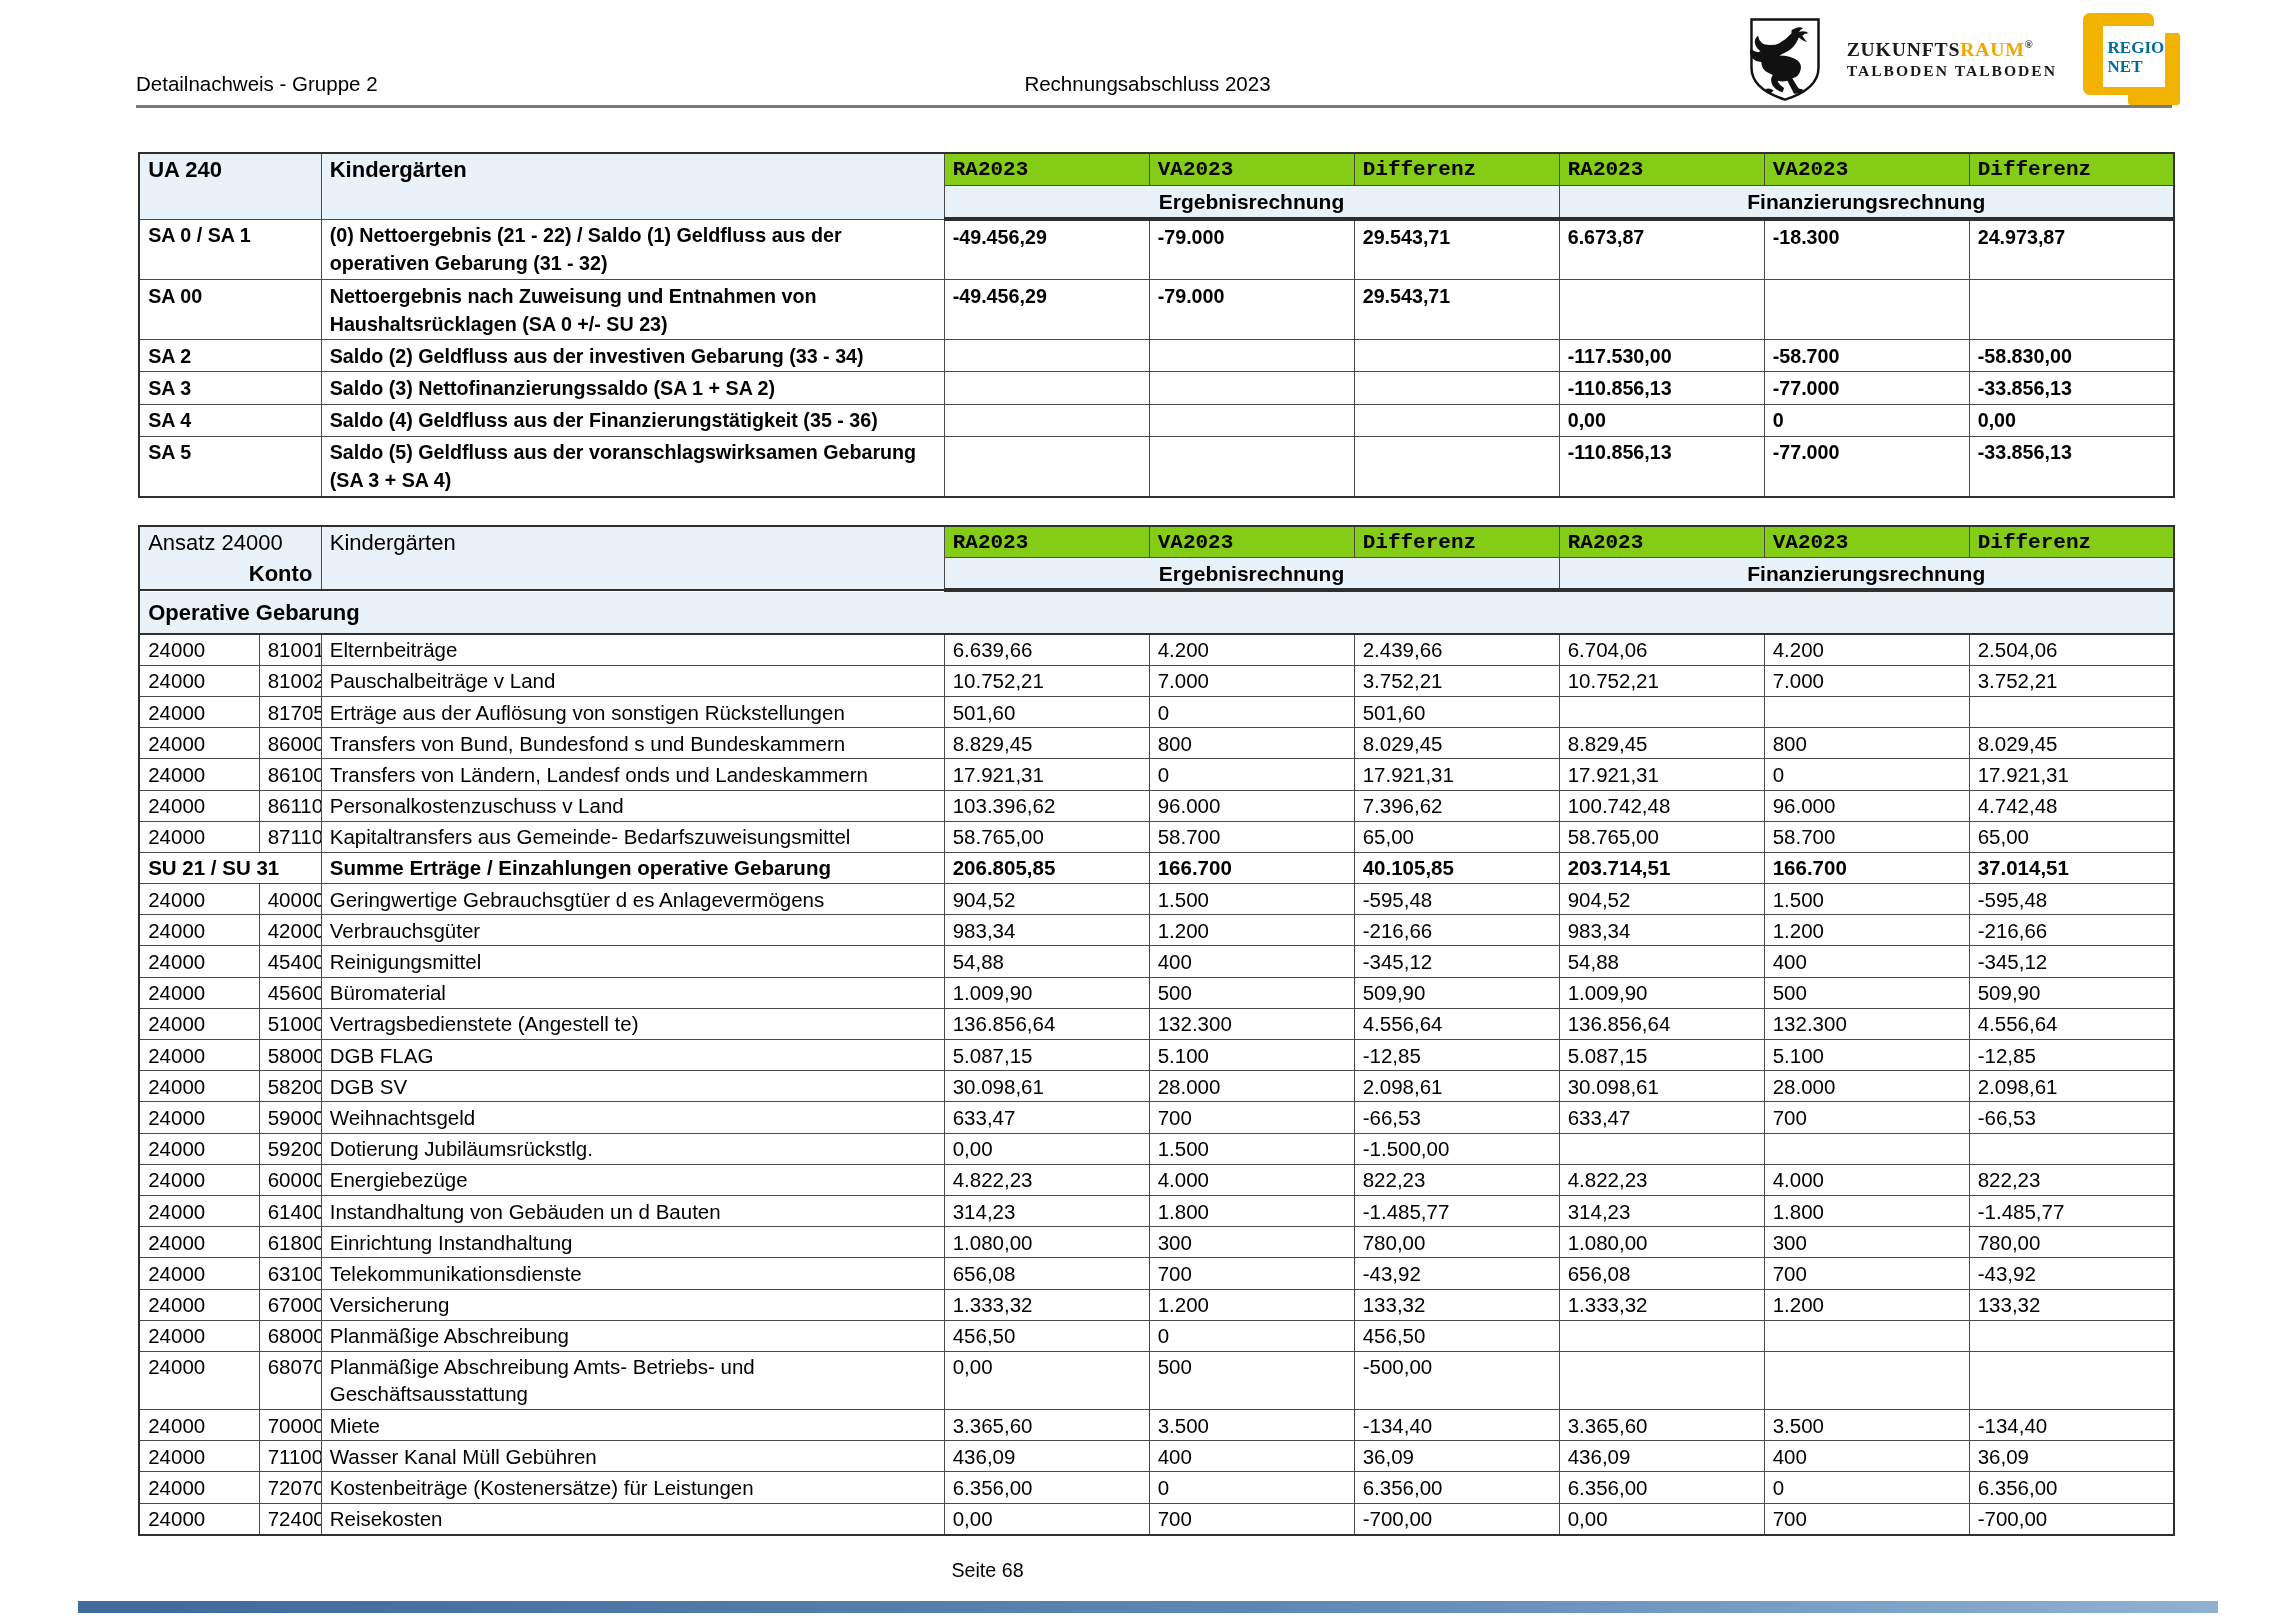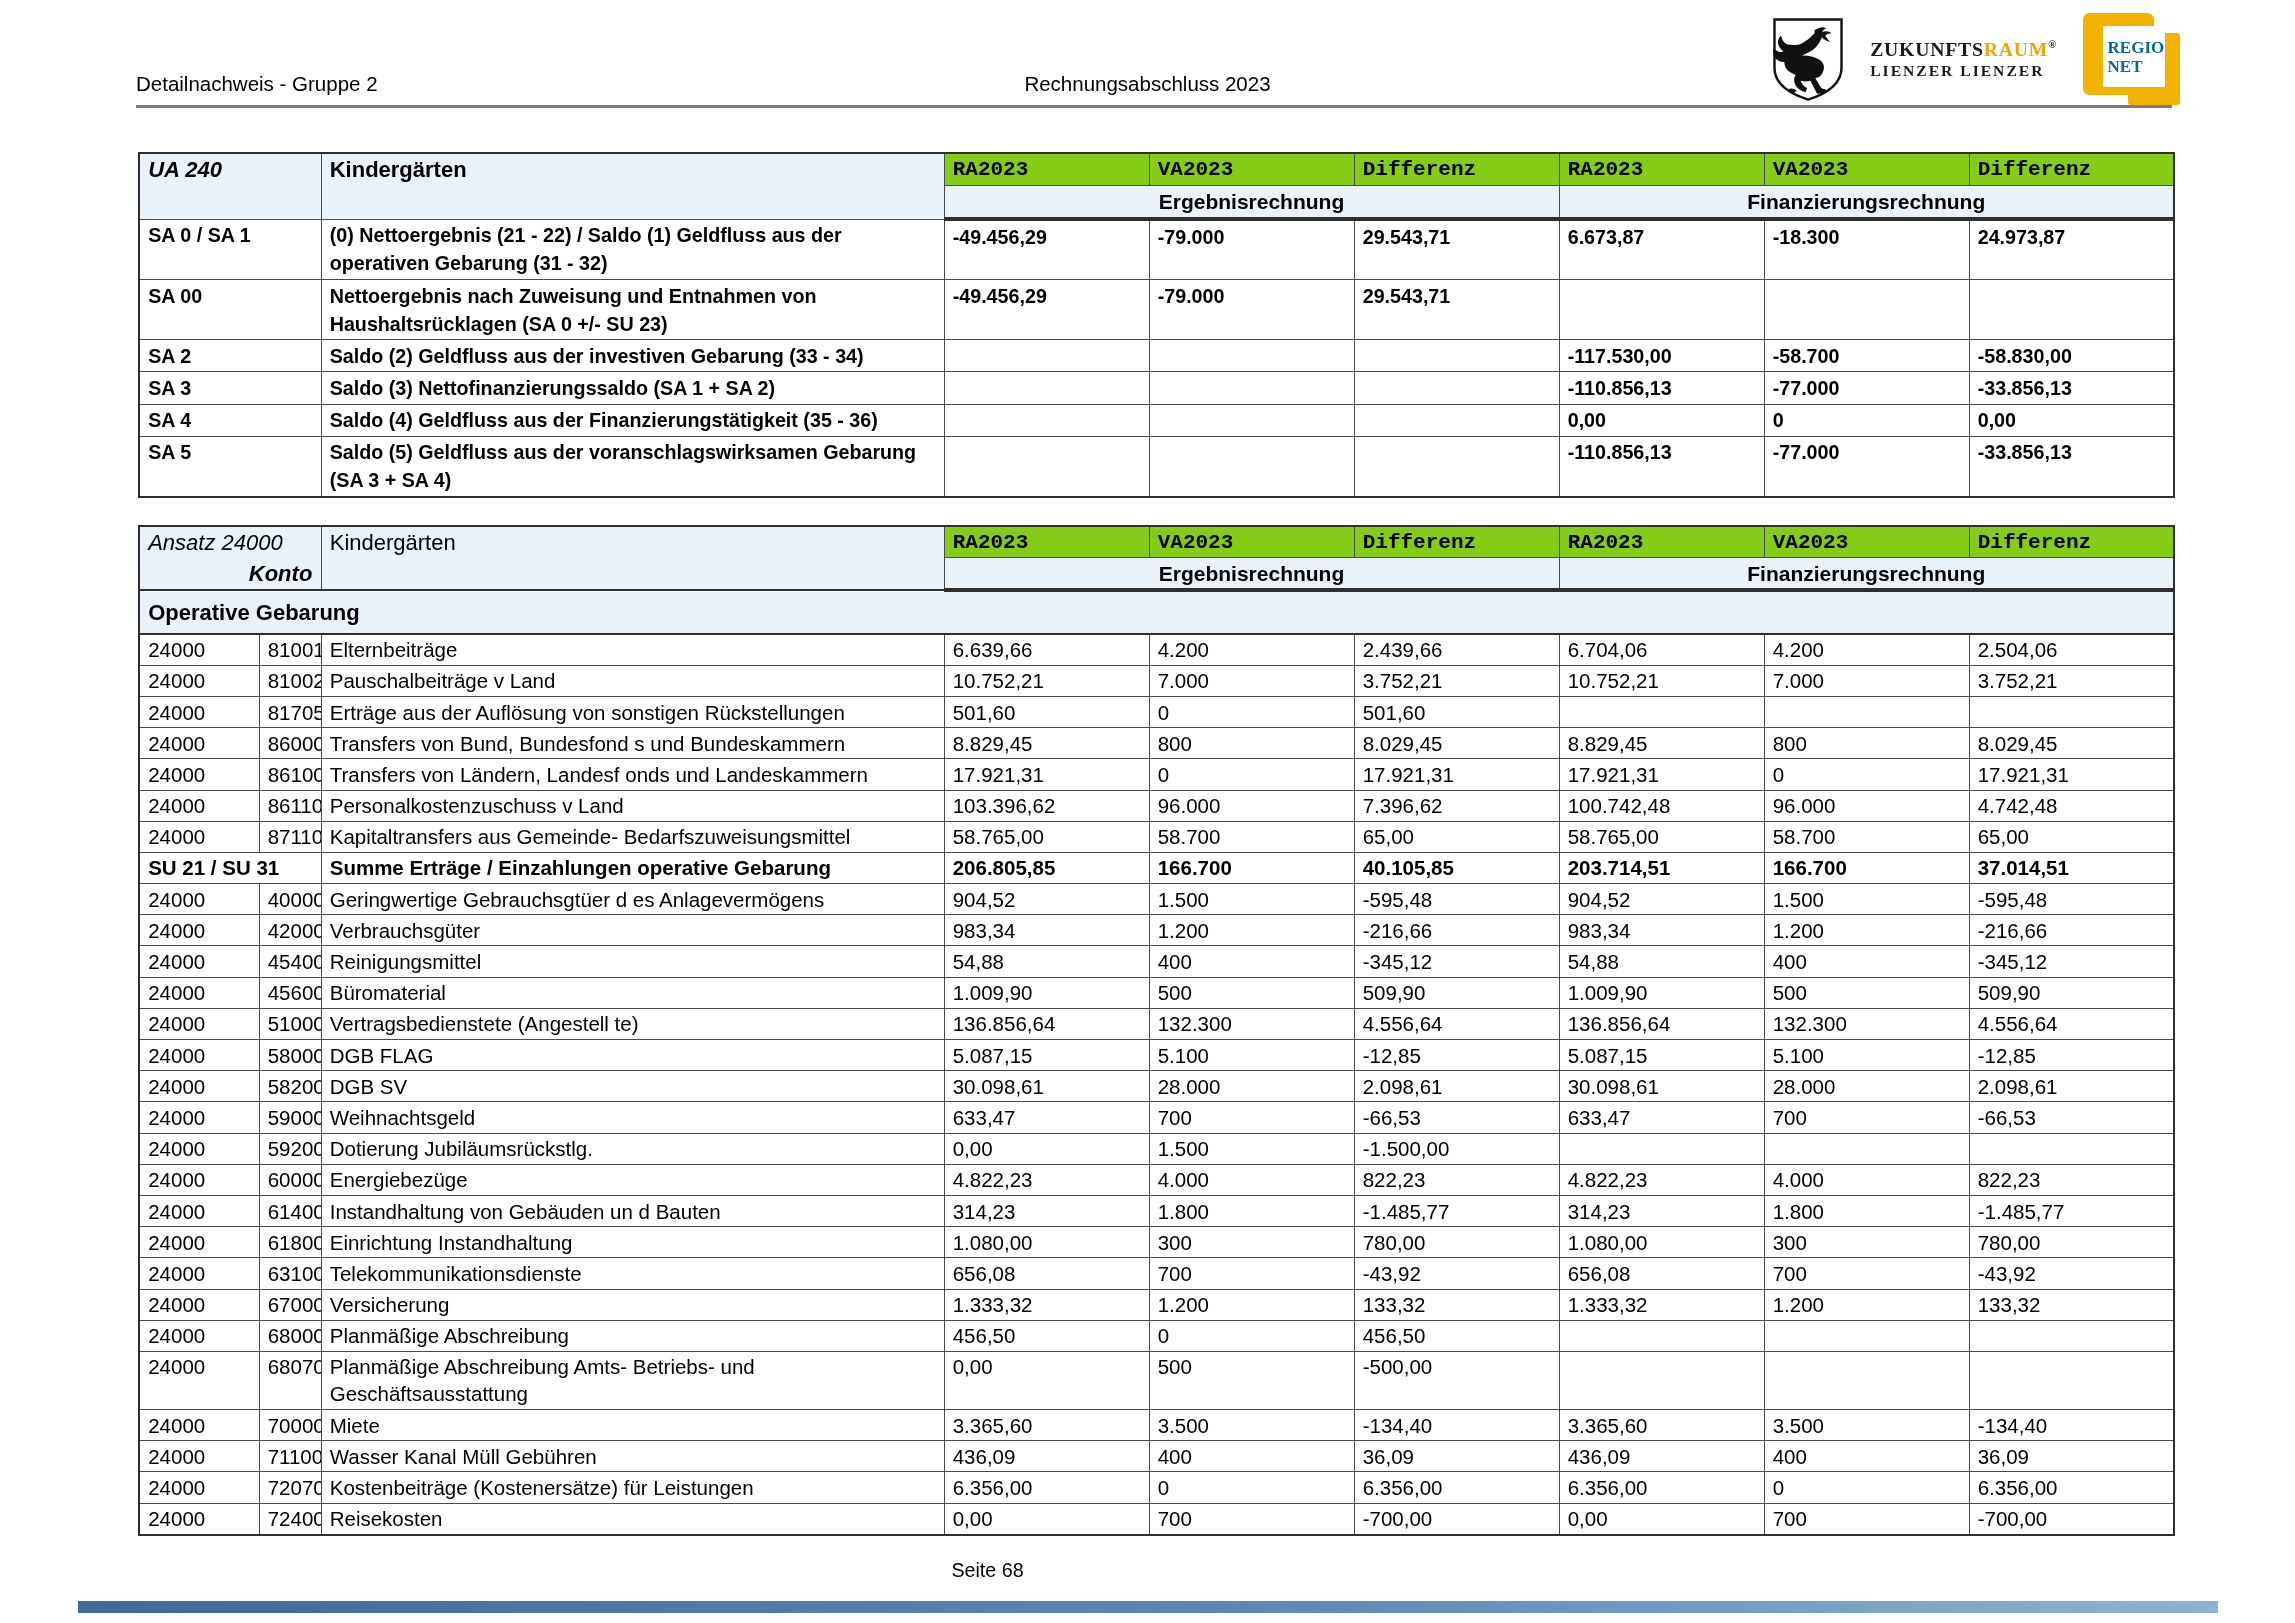--- a/index.html
+++ b/index.html
@@ -35,21 +35,21 @@
   .tbl td,.tbl th{border:1.6px solid #4a4a4a;padding:1.6px 8.2px;vertical-align:top;
                   overflow:hidden;text-align:left;font-weight:normal;}
   #summary-table td,#summary-table th{font-size:19.7px;line-height:28px;font-weight:bold;}
   #detail-table td,#detail-table th{font-size:20.5px;line-height:27px;}
   .band{background:#e9f1f9;}
   .num-hdr{background:#84cc16;text-align:right;font-weight:bold !important;font-size:21px !important;font-family:Liberation Mono, monospace;}
   .group-hdr td{background:#e9f1f9;text-align:center;font-weight:bold !important;
                 font-size:21px !important;border-bottom:4.1px solid #2f2f2f;}
   .section-row td{background:#e9f1f9;font-weight:bold !important;font-size:22px !important;
                   padding:6.6px 8.2px;border-top:2.5px solid #2f2f2f;border-bottom:2.5px solid #2f2f2f;}
-  .code-hdr{font-size:22px !important;font-style:italic;}
+  .code-hdr{font-size:22px !important;}
   .konto-sub{text-align:right;font-weight:bold;margin-top:4.9px;}
   .val{text-align:right;}
   .num{text-align:right;}
   .bold-row td{font-weight:bold !important;}
   .desc-hdr{font-size:22px !important;}
 
   
   .page-footer{position:absolute;bottom:41px;left:0;width:1975px;text-align:center;font-size:19.7px;}
   .bottom-bar{position:absolute;bottom:9.8px;left:78px;width:2140px;height:12.3px;
               background:linear-gradient(90deg,#40699c 0%,#5d87b5 55%,#8fb1d3 100%);}
@@ -68,21 +68,21 @@
       <path d="M3 3 H85 V62 Q85 88 44 101 Q3 88 3 62 Z" fill="#ffffff" stroke="#111" stroke-width="3"></path>
       <g fill="#111">
         <path d="M52 16 q10 -6 14 -2 q-3 1 -5 4 q8 -2 12 2 q-5 0 -8 3 l6 8 q-6 -2 -10 -6 q-6 14 -16 18 l-8 4 q14 0 22 6 q6 5 4 12 q-2 8 -10 10 l6 10 q2 4 6 3 l2 5 l-12 1 l-8 -16 q-6 2 -12 0 q2 6 8 9 l-2 5 q-8 -2 -12 -8 q-4 -7 0 -13 l-6 -3 q-8 -4 -8 -13 q-8 0 -12 -6 q-3 -5 -1 -10 l5 3 q4 2 7 0 q-6 -4 -7 -11 q0 -5 4 -8 q1 6 5 9 q3 2 7 2 q8 1 14 -2 q8 -4 15 -12 Z"></path>
         <path d="M20 88 q6 -2 10 2 l-4 4 q-4 -3 -6 -6 Z"></path>
       </g>
     </svg>
     <div class="brand-text">
       <div class="brand-line1">
         <span>ZUKUNFTS</span><span class="brand-accent">RAUM</span><span class="brand-reg">®</span>
       </div>
-      <div class="brand-line2">LIENZER LIENZER</div>
+      <div class="brand-line2">TALBODEN TALBODEN</div>
     </div>
     <div class="regionet">
       <div class="rn-a"></div>
       <div class="rn-b"></div>
       <div class="rn-white">
         <span>REGIO</span><br>
         <span>NET</span>
       </div>
     </div>
   </div>

